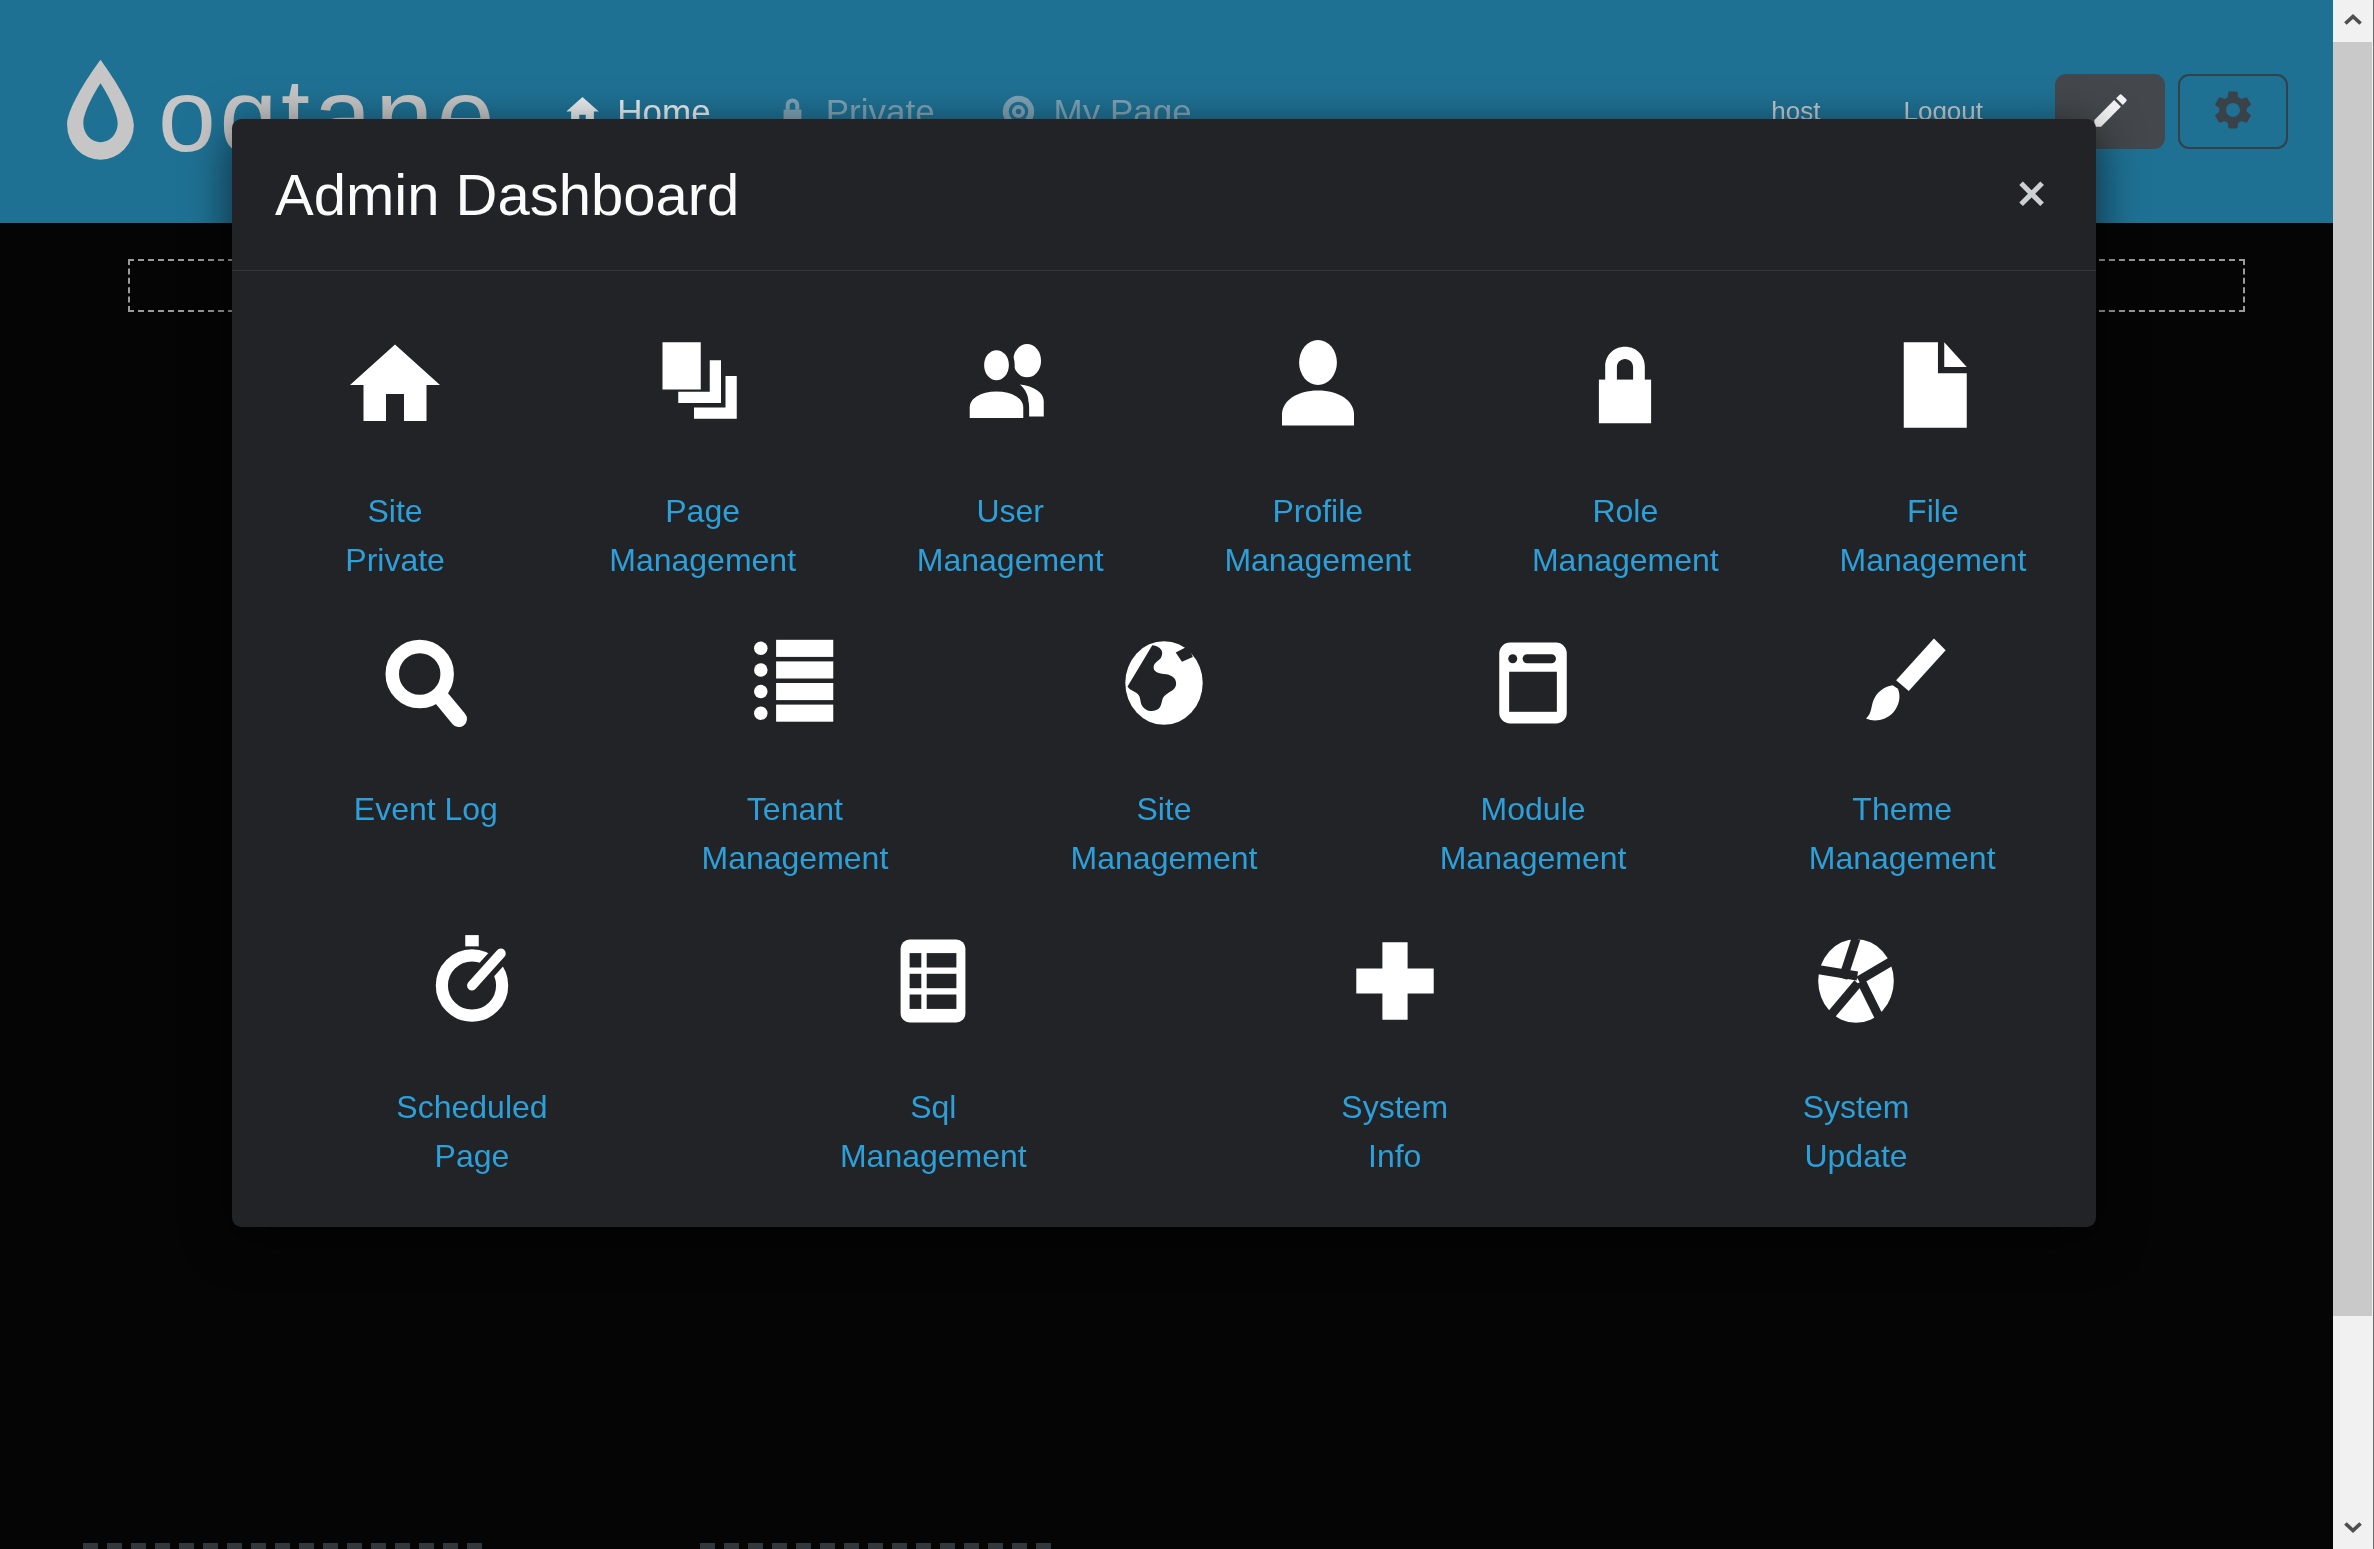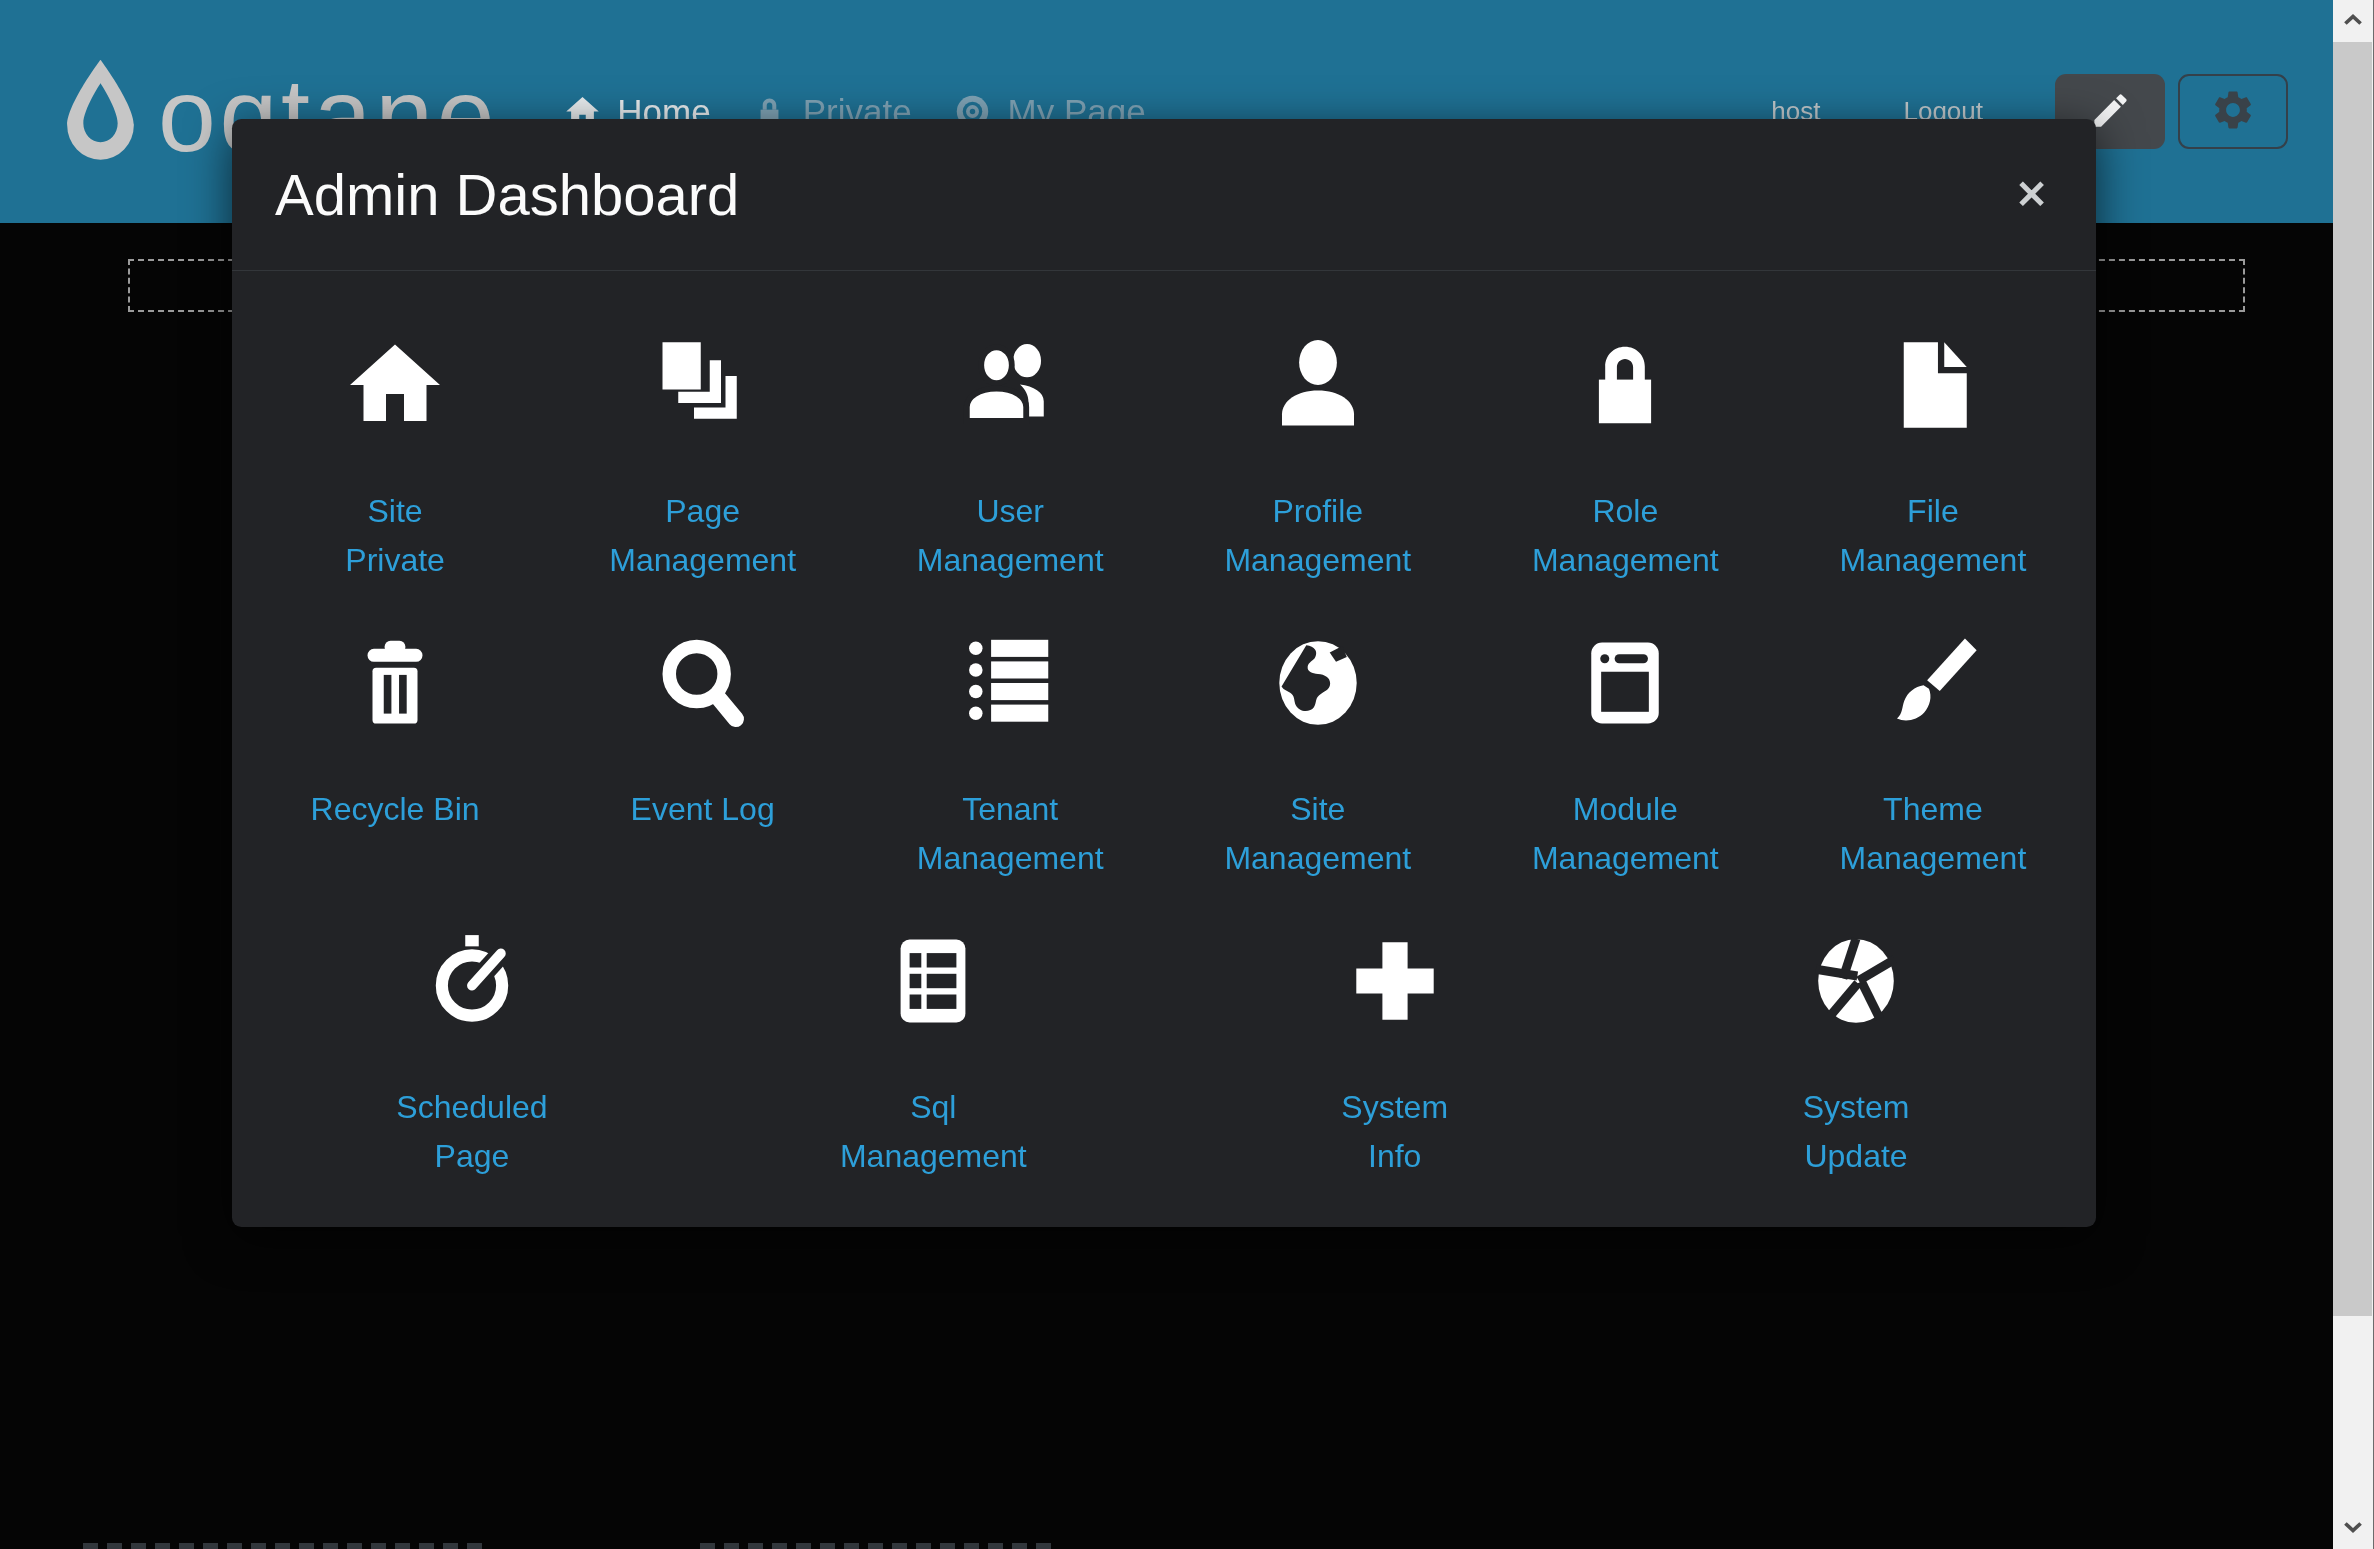--- a/index.html
+++ b/index.html
@@ -13,21 +13,21 @@
   }
   *{box-sizing:border-box;margin:0;padding:0;}
   body{background:#000;font-family:"Liberation Sans",sans-serif;}
   .screen{position:relative;width:2375px;height:1549px;overflow:hidden;background:var(--page-bg);}
 
   
   .navbar{position:absolute;left:0;top:0;width:2375px;height:223px;background:var(--teal);
     display:flex;align-items:center;padding:0 87px 0 56px;z-index:5;}
   .brand{display:flex;align-items:center;gap:13px;}
   .brand-text{font-size:104px;color:var(--logo-gray);letter-spacing:3.7px;line-height:1;margin-top:7.4px;}
-  .nav-links{display:flex;align-items:center;margin-left:65px;gap:40px;text-align:center;}
+  .nav-links{display:flex;align-items:center;margin-left:65px;gap:63px;text-align:center;}
   .nav-link{display:flex;align-items:center;gap:15px;font-size:35px;color:var(--muted-nav);cursor:pointer;}
   .nav-link.active{color:var(--bright-nav);}
   .nav-link svg{display:block;}
   .nav-right{margin-left:auto;display:flex;align-items:center;}
   .nav-user{font-size:26px;color:#c2c9cc;cursor:pointer;}
   .nav-user.username{margin-right:83px;}
   .nav-user.logout{margin-right:72px;}
   .sq-btn{width:110px;height:75px;border-radius:11px;display:flex;align-items:center;justify-content:center;cursor:pointer;}
   .edit-btn{background:#44484c;margin-right:13px;}
   .gear-btn{background:transparent;border:2.8px solid #34404a;}
@@ -223,35 +223,20 @@
             </svg>
           </span>
           <div class="tlabel">
               <div class="tline">File</div>
               <div class="tline">Management</div>
             </div>
         </div>
       </div>
 
       <div class="tile-row">
-        <div class="tile">
-          <span class="ticon">
-            <svg width="108" height="108" viewBox="0 0 24 24" fill="#fff">
-              <rect x="9.7" y="2.6" width="4.6" height="2.8" rx="1.3"></rect>
-              <rect x="5.9" y="4.4" width="12.2" height="2.9" rx="1.4"></rect>
-              <rect x="7" y="8.6" width="10" height="12.4" rx="0.8"></rect>
-              <rect x="9.5" y="10.2" width="1.7" height="8.6" fill="#222326"></rect>
-              <rect x="12.9" y="10.2" width="1.7" height="8.6" fill="#222326"></rect>
-            </svg>
-          </span>
-          <div class="tlabel">
-              <div class="tline">Recycle Bin</div>
-              <div class="tline"></div>
-            </div>
-        </div>
 
         <div class="tile">
           <span class="ticon">
             <svg width="108" height="108" viewBox="0 0 24 24">
               <circle cx="10.6" cy="10" r="6.1" fill="none" stroke="#fff" stroke-width="3"></circle>
               <line x1="15" y1="14.8" x2="19.3" y2="20" stroke="#fff" stroke-width="3.6" stroke-linecap="round"></line>
             </svg>
           </span>
           <div class="tlabel">
               <div class="tline">Event Log</div>

